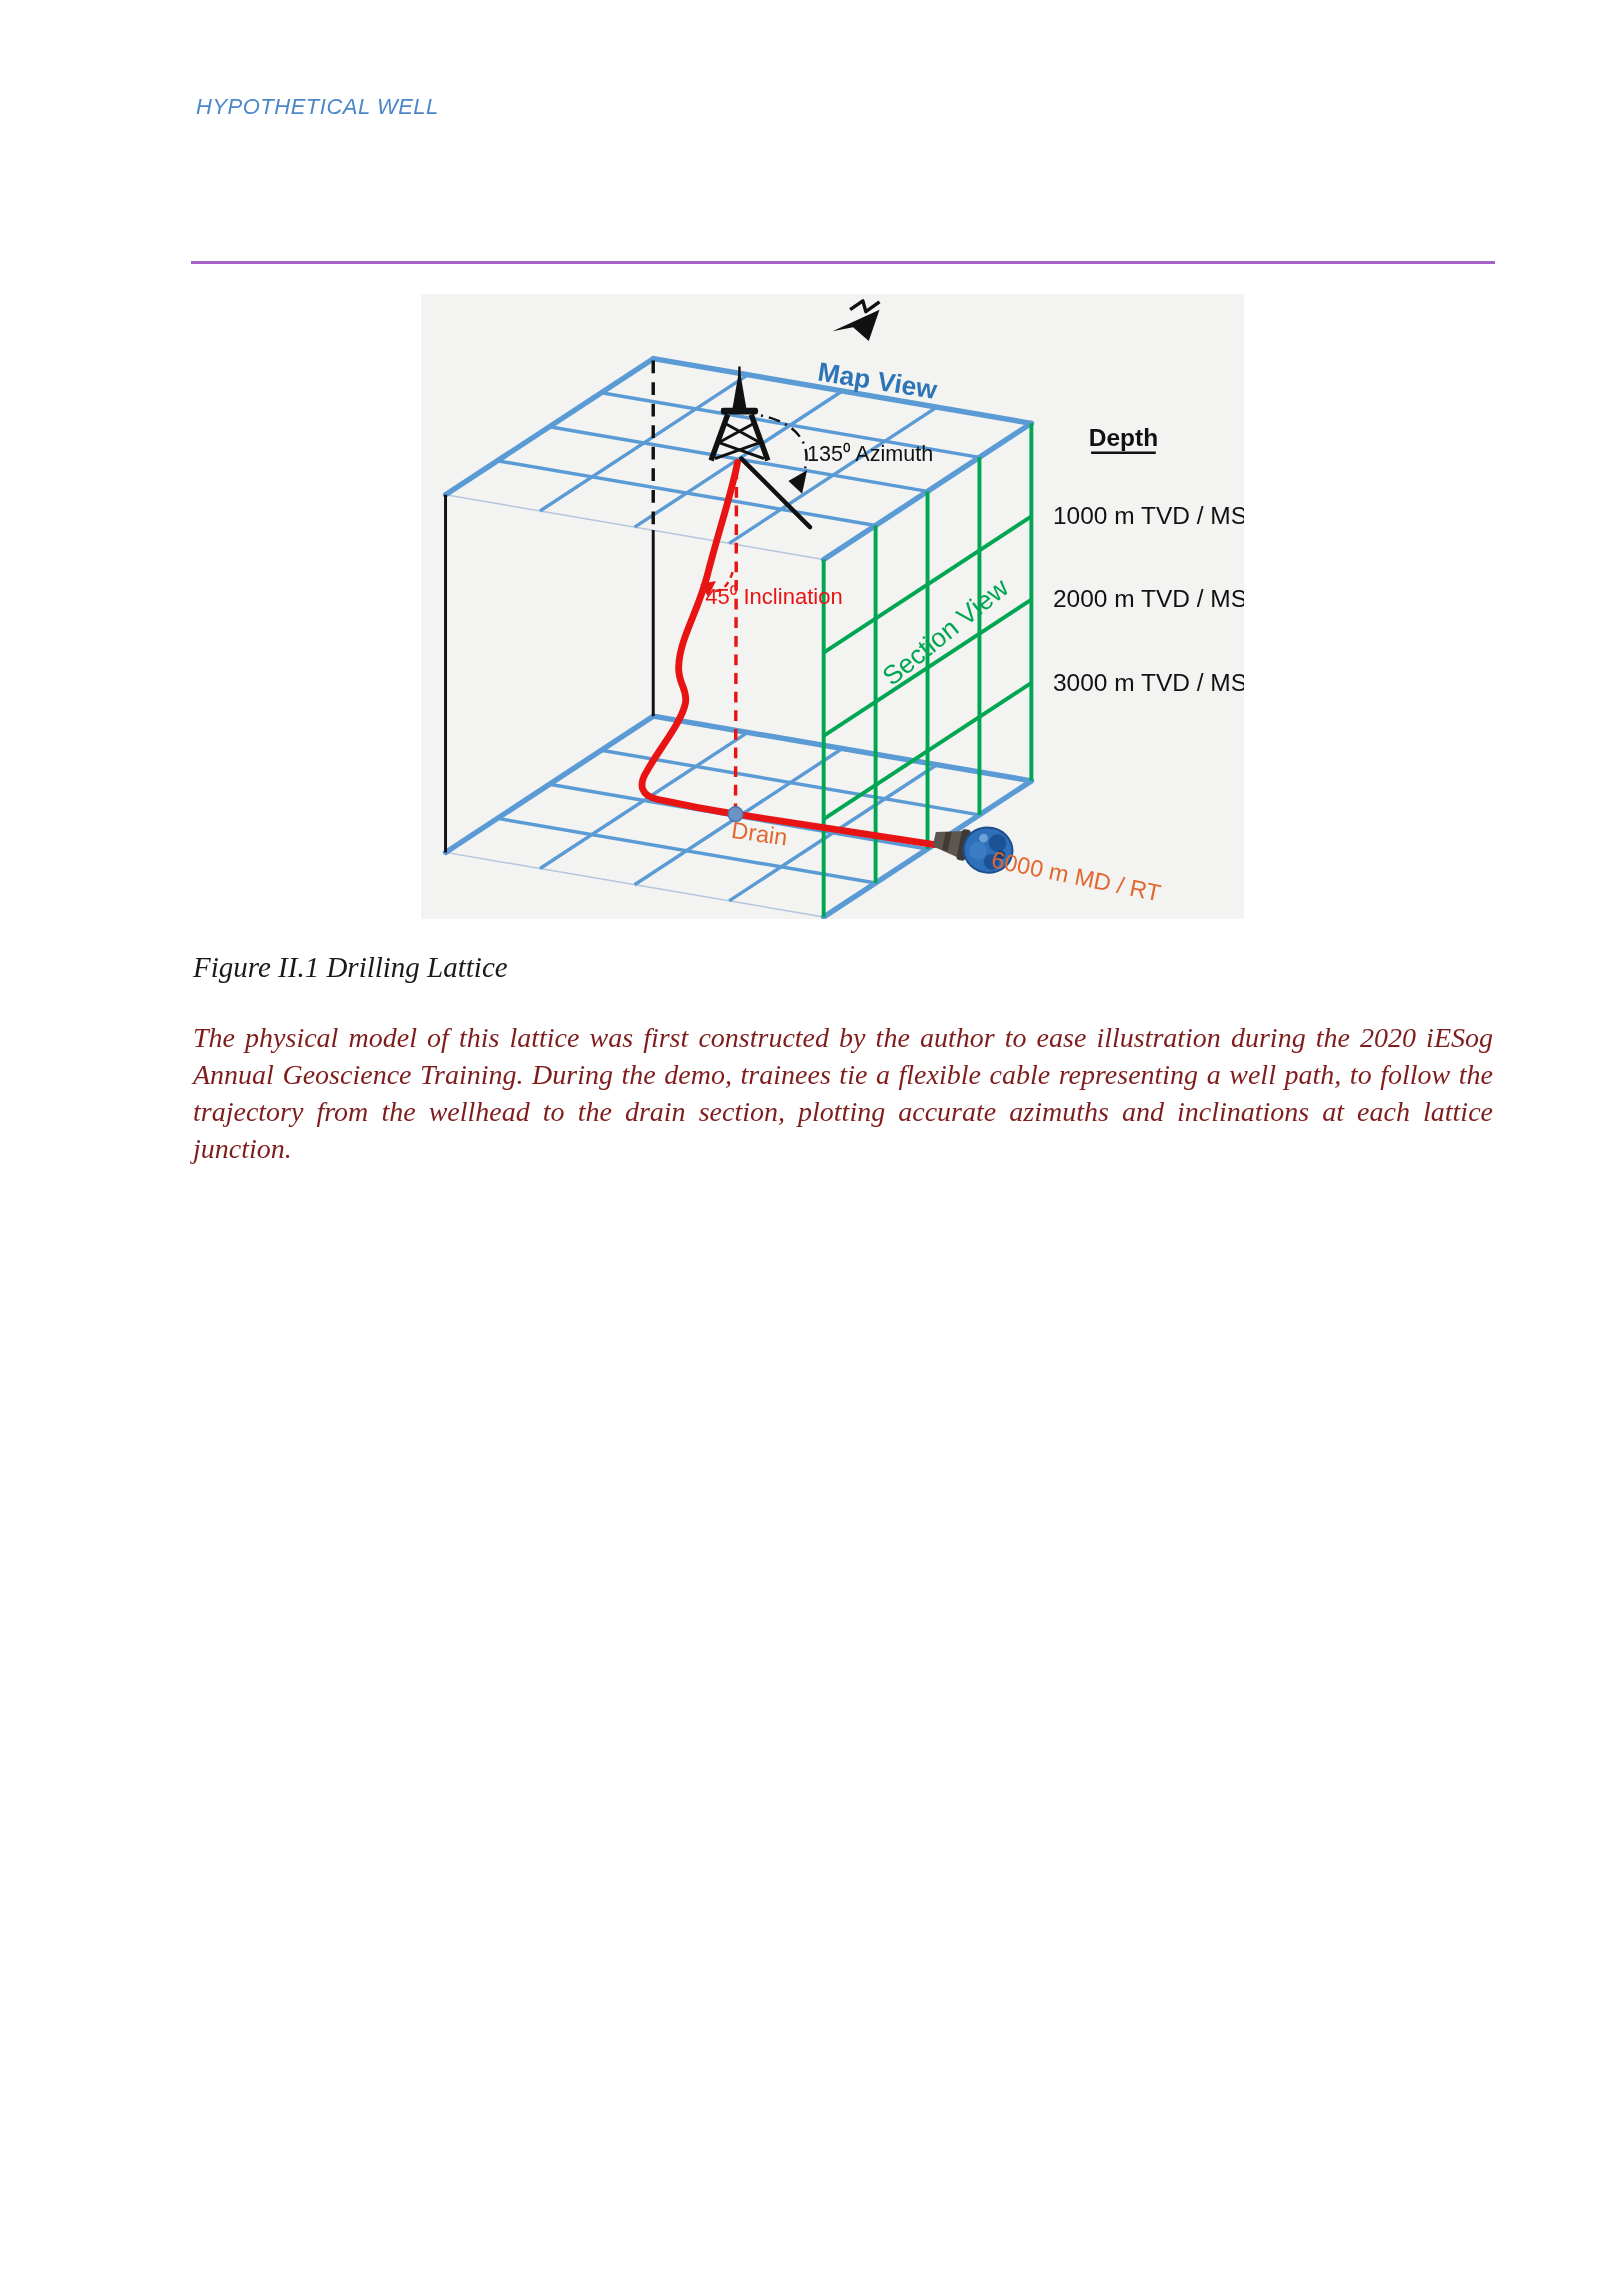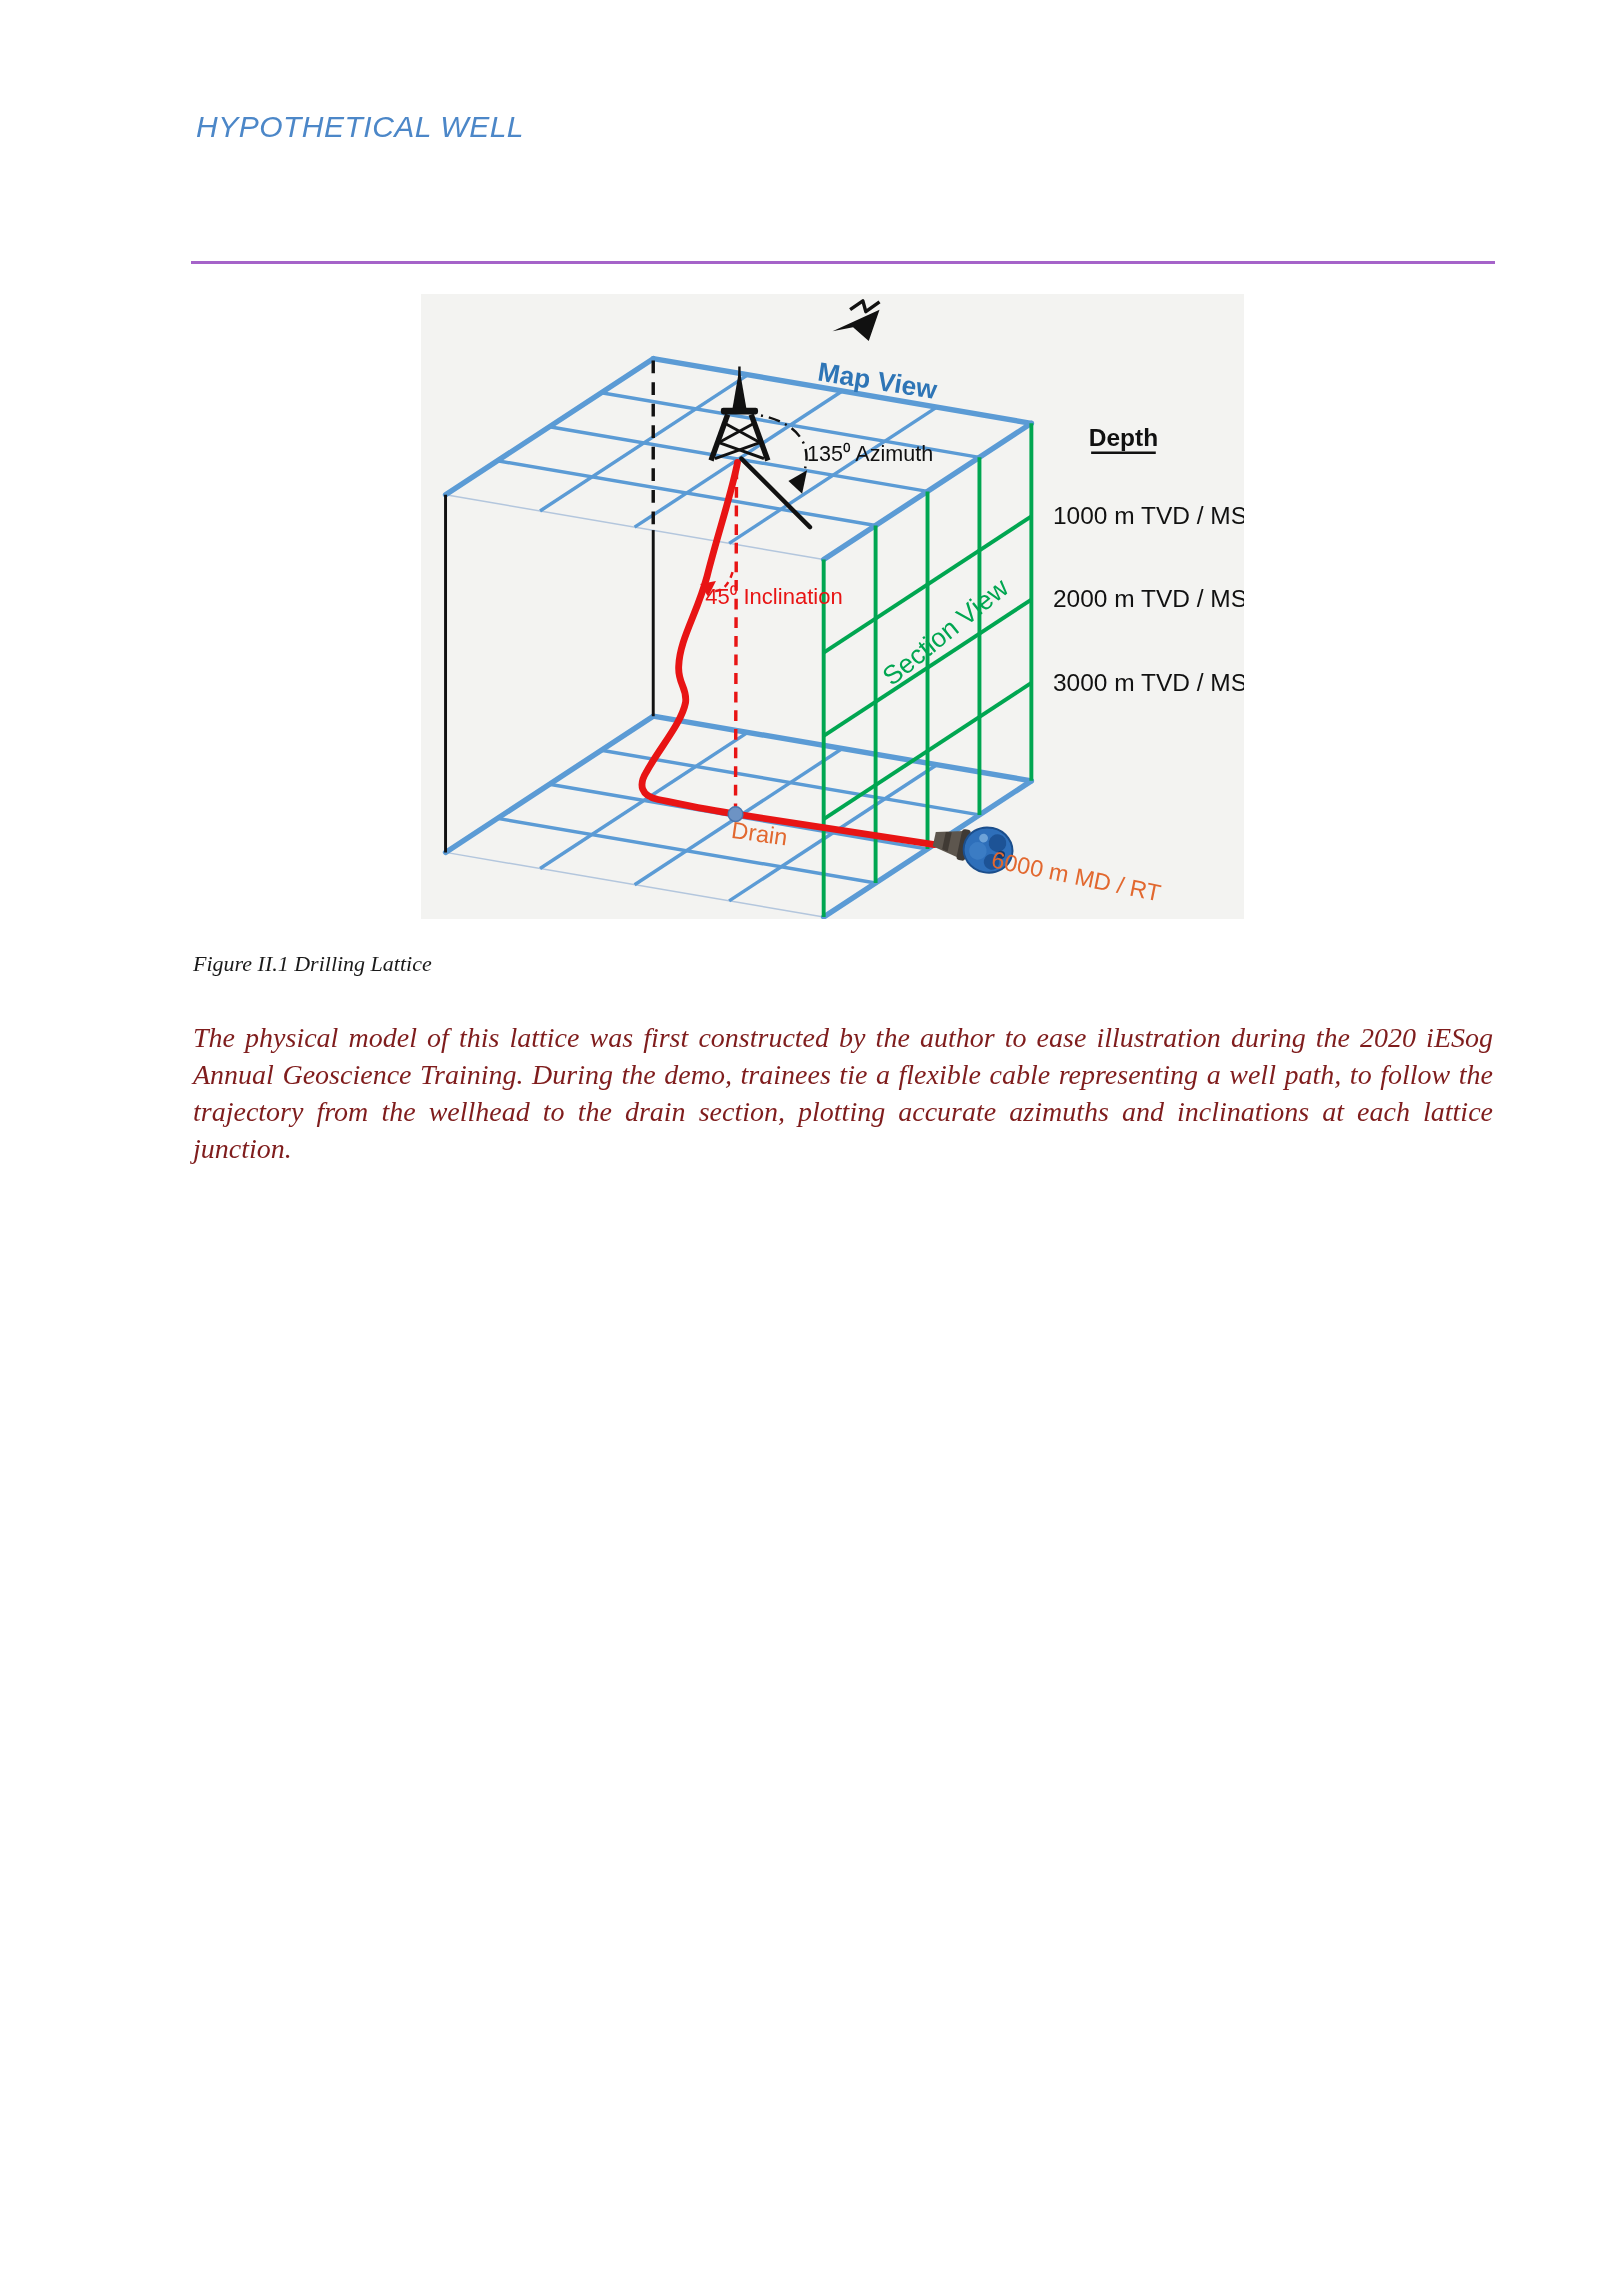--- a/index.html
+++ b/index.html
@@ -1,37 +1,37 @@
 <!DOCTYPE html>
 <html style="--grid_blue: #5B9BD5; --section_green: #00A651; --well_red: #E81414; --label_orange: #E2682F; --map_view_blue: #2E75B6; --header_blue: #4C87C8; --rule_purple: #A563C9; --panel_gray: #F3F3F1;"><head>
 <meta charset="utf-8">
 <style>
   html,body{margin:0;padding:0;}
   body{
     width:1621px;height:2293px;position:relative;background:#ffffff;
     font-family:"Liberation Sans", sans-serif;overflow:hidden;
   }
   .header-title{
-    position:absolute;left:196px;top:110px;
-    font-style:italic;font-size:30px;font-weight:500;letter-spacing:0.5px;
+    position:absolute;left:196px;top:94px;
+    font-style:italic;font-size:22px;font-weight:500;letter-spacing:0.5px;
     color:var(--header_blue,#4C87C8);
   }
   .rule{
     position:absolute;left:191px;top:261px;width:1304px;height:2.9px;
     background:var(--rule_purple,#A563C9);
   }
   .figure-panel{
     position:absolute;left:421px;top:294px;width:823px;height:625px;
     background:var(--panel_gray,#F3F3F1);
   }
   .figure-panel svg{display:block;width:823px;height:625px;}
   .caption{
     position:absolute;left:193px;top:951px;
     font-family:"Liberation Serif", serif;font-style:italic;
-    font-size:22px;color:#1a1a1a;
+    font-size:29px;color:#1a1a1a;
   }
   .body-par{
     position:absolute;left:193px;top:1019px;width:1300px;
     font-family:"Liberation Serif", serif;font-style:italic;
     font-size:28px;line-height:37px;color:#7f1d1d;
     text-align:justify;
   }
   
   .blue-grid{stroke:var(--grid_blue,#5B9BD5);stroke-width:3.5;fill:none;}
   .blue-edge{stroke:var(--grid_blue,#5B9BD5);stroke-width:5.5;fill:none;stroke-linecap:round;}

